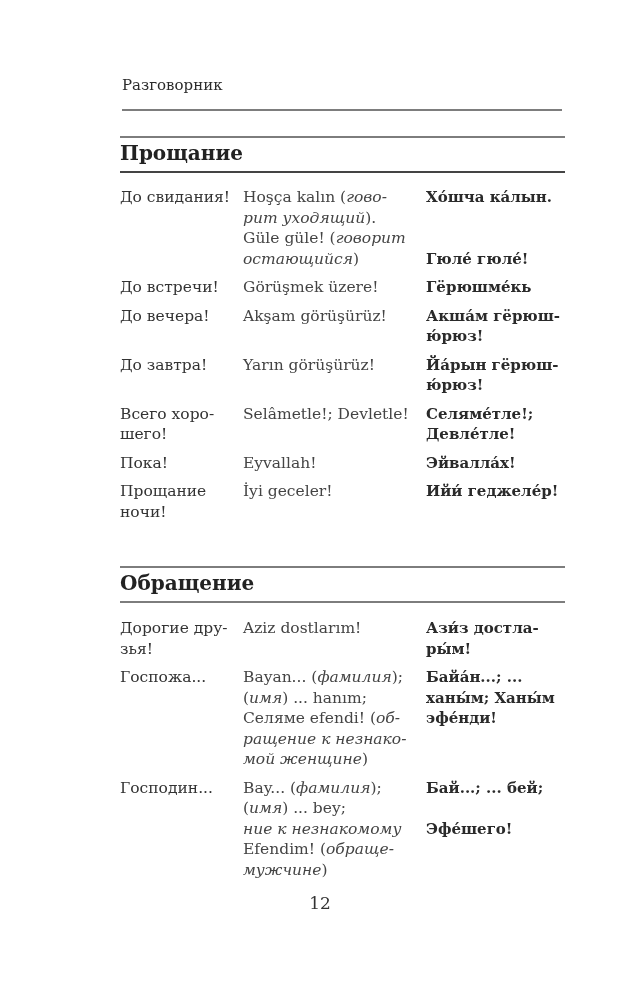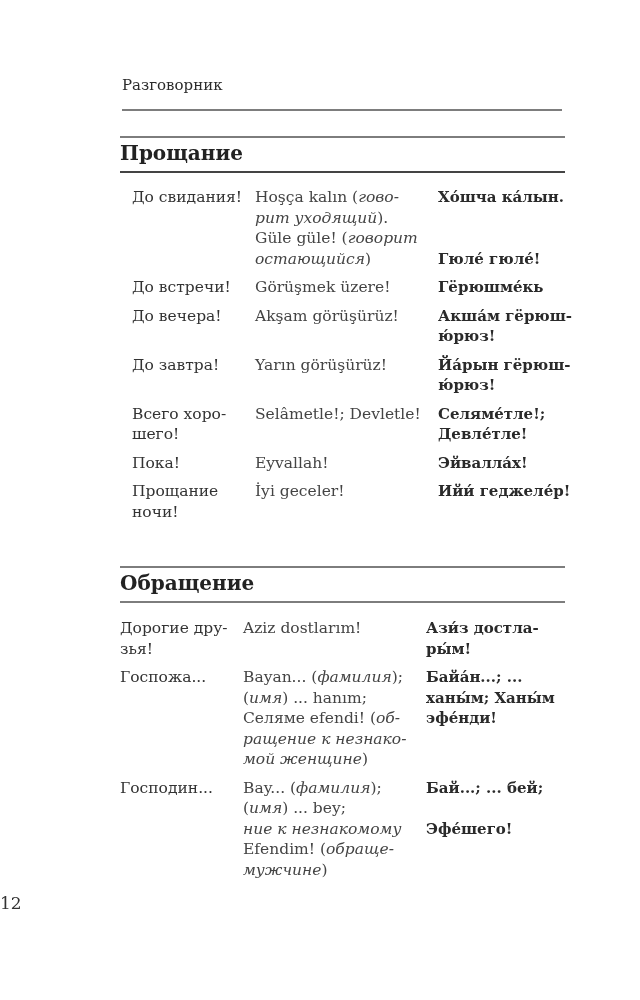--- a/index.html
+++ b/index.html
@@ -10,33 +10,33 @@
   .hrule.dark { border-top:2px solid #444; }
   .section-title { position:absolute; left:120px; width:445px; text-align:left;
                    font-size:20px; font-weight:bold; color:#222; }
   .entries { position:absolute; left:120px; width:450px; }
   .entry { display:flex; font-size:15.5px; line-height:20.5px; margin-bottom:8px; }
   .c1 { width:123px; flex:none; color:#333; }
   .c2 { width:183px; flex:none; color:#444; }
   .c3 { flex:1; font-weight:bold; color:#2a2a2a; font-size:15px; }
   .c2 i { }
   .line { display:block; }
-  .page-num { position:absolute; left:0; width:640px; top:893px; text-align:left; font-size:17px; color:#333; }
+  .page-num { position:absolute; left:0; width:640px; top:893px; text-align:center; font-size:17px; color:#333; }
 </style>
 </head>
 <body>
 
 <div>
   <div class="running-head">Разговорник</div>
   <div class="hrule" style="left:122px;top:109px;width:440px;"></div>
 
   <div class="hrule" style="left:120px;top:136px;width:445px;"></div>
   <div class="section-title" style="top:141px;">Прощание</div>
   <div class="hrule dark" style="left:120px;top:171px;width:445px;"></div>
-  <div class="entries" style="top:187px;margin-left:12px;">
+  <div class="entries" style="top:187px;">
       <div class="entry">
         <div class="c1">
           <span class="line">До свидания!</span>
         </div>
         <div class="c2">
           <span class="line"><span>Hoşça kalın (</span><i>гово-</i></span>
           <span class="line"><i>рит уходящий</i><span>).</span></span>
           <span class="line"><span>Güle güle! (</span><i>говорит</i></span>
           <span class="line"><i>остающийся</i><span>)</span></span>
         </div>

